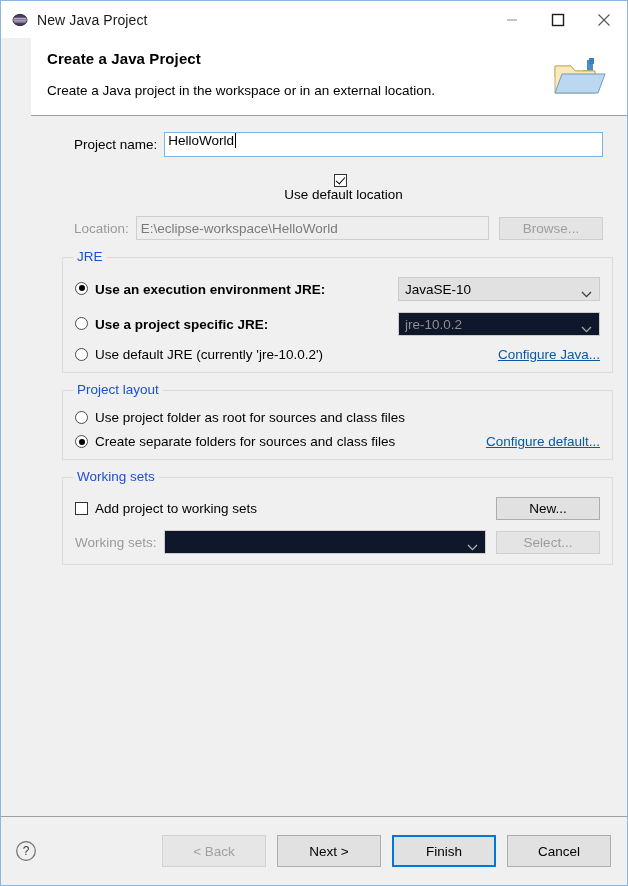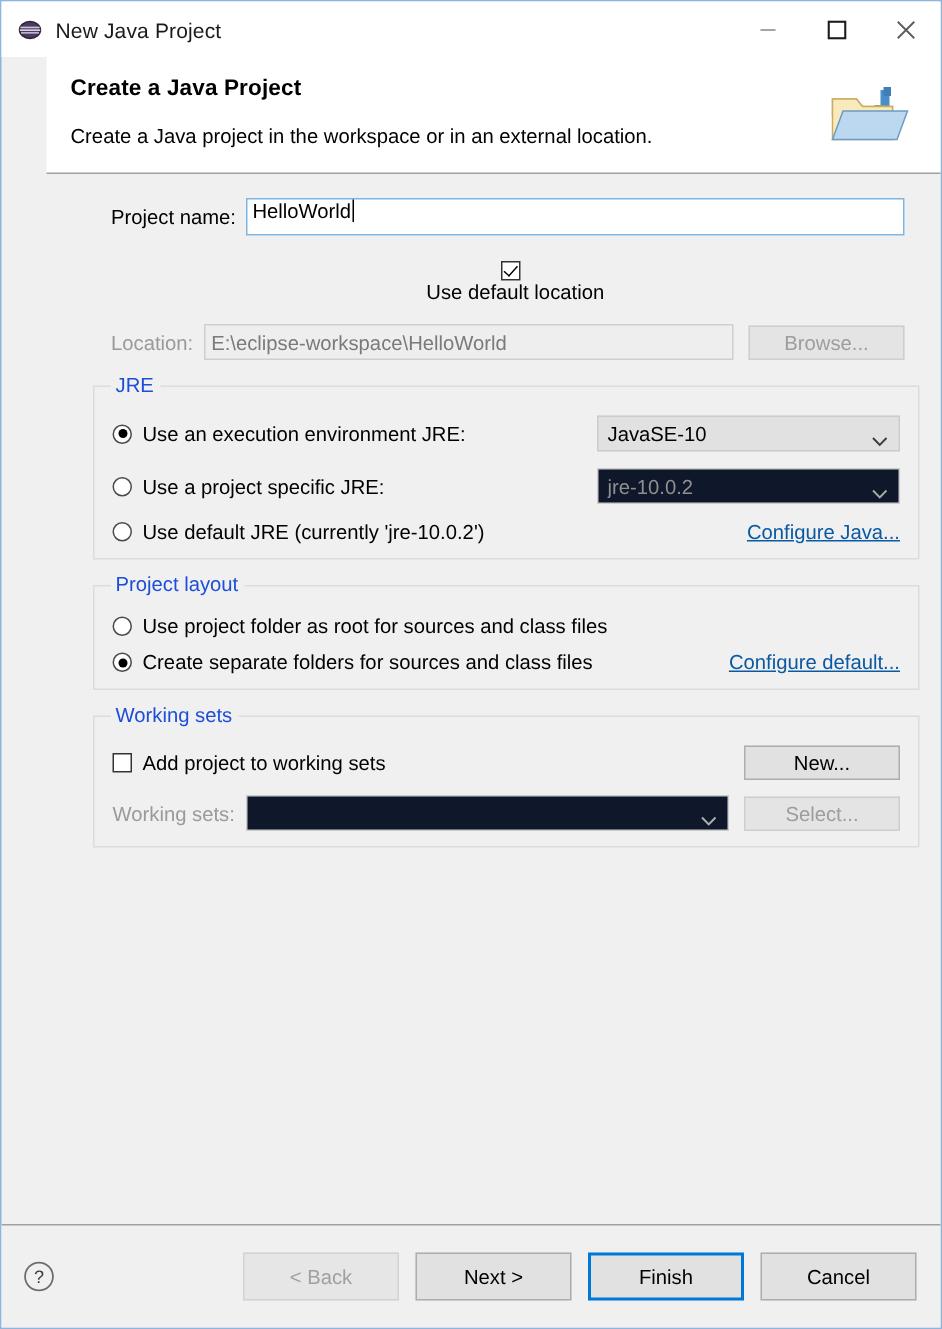--- a/index.html
+++ b/index.html
@@ -253,21 +253,21 @@
     top: 2.5px;
     width: 6px;
     height: 6px;
     border-radius: 50%;
     background: #000000;
   }
   .radio-lbl { font-size: 13.5px; white-space: nowrap; }
 
   .jre-line { margin-bottom: 11px; }
   .jre-line:last-child { margin-bottom: 0; }
-  .jre-left { display: flex; align-items: center; width: 323px; flex: 0 0 auto; }
+  .jre-left { display: flex; width: 323px; flex: 0 0 auto; font-weight: bold; }
 
   
   .combo {
     flex: 1 1 auto;
     height: 24px;
     background: #e1e1e1;
     border: 1px solid #cccccc;
     box-sizing: border-box;
     display: flex;
     align-items: center;

